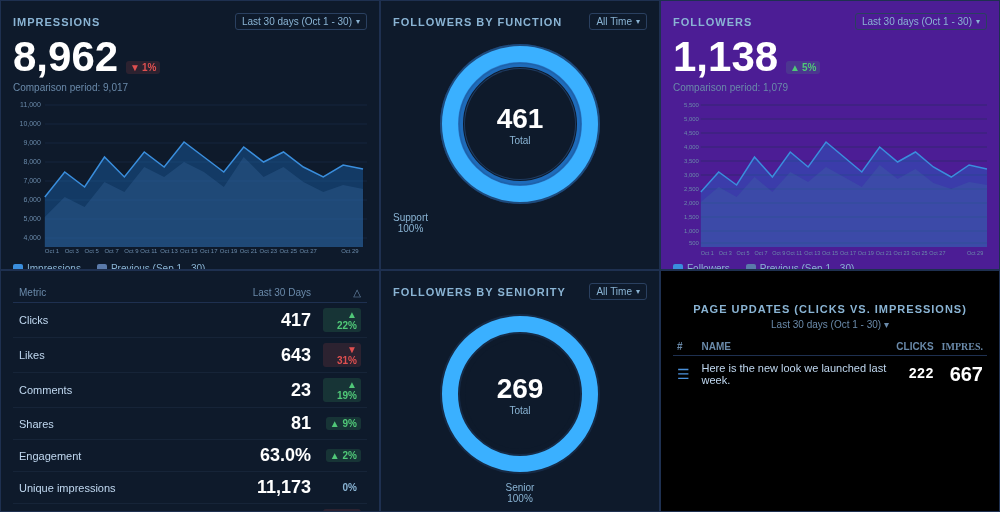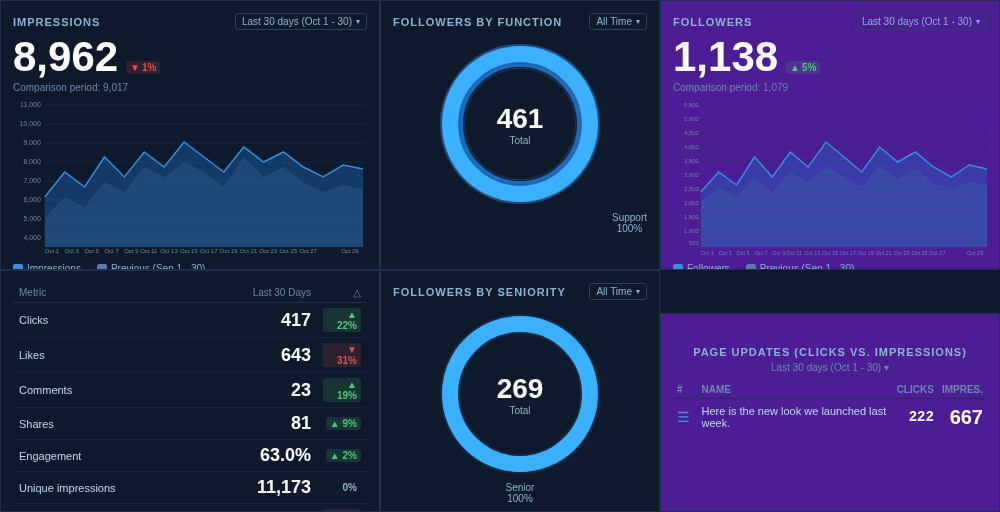--- a/index.html
+++ b/index.html
@@ -36,21 +36,21 @@
       grid-row: 1;
     }
 
     
     .panel-followers-function {
       background: #0e1a2b;
       grid-column: 2;
       grid-row: 1;
       display: flex;
       flex-direction: column;
-      align-items: flex-end;
+      align-items: flex-start;
     }
 
     
     .panel-followers {
       background: #4c1d95;
       grid-column: 3;
       grid-row: 1;
     }
 
     
@@ -65,24 +65,23 @@
       background: #0e1a2b;
       grid-column: 2;
       grid-row: 2;
       display: flex;
       flex-direction: column;
       align-items: center;
     }
 
     
     .panel-page-updates {
-      background: #4c1d95;
+      background: #000000;
       grid-column: 3;
       grid-row: 2;
-      margin-top: 43px;
     }
 
     
     .panel-header {
       display: flex;
       justify-content: space-between;
       align-items: center;
       margin-bottom: 4px;
     }
 
@@ -570,21 +569,21 @@
 
   <div class="panel panel-page-updates">
     <div class="page-updates-title">PAGE UPDATES (CLICKS VS. IMPRESSIONS)</div>
     <div class="page-updates-subtitle">Last 30 days (Oct 1 - 30)</div>
     <table class="updates-table">
       <thead>
         <tr>
           <th>#</th>
           <th>NAME</th>
           <th style="text-align:right;">CLICKS</th>
-          <th style="">IMPRES.</th>
+          <th style="font-family:Liberation Serif, serif;">IMPRES.</th>
         </tr>
       </thead>
       <tbody id="updates-tbody">
       <tr>
             <td><span class="row-icon">☰</span></td>
             <td style="font-size: 11px;">Here is the new look we launched last week.</td>
             <td class="num">222</td>
             <td class="large-num">667</td>
           </tr>
         </tbody>

